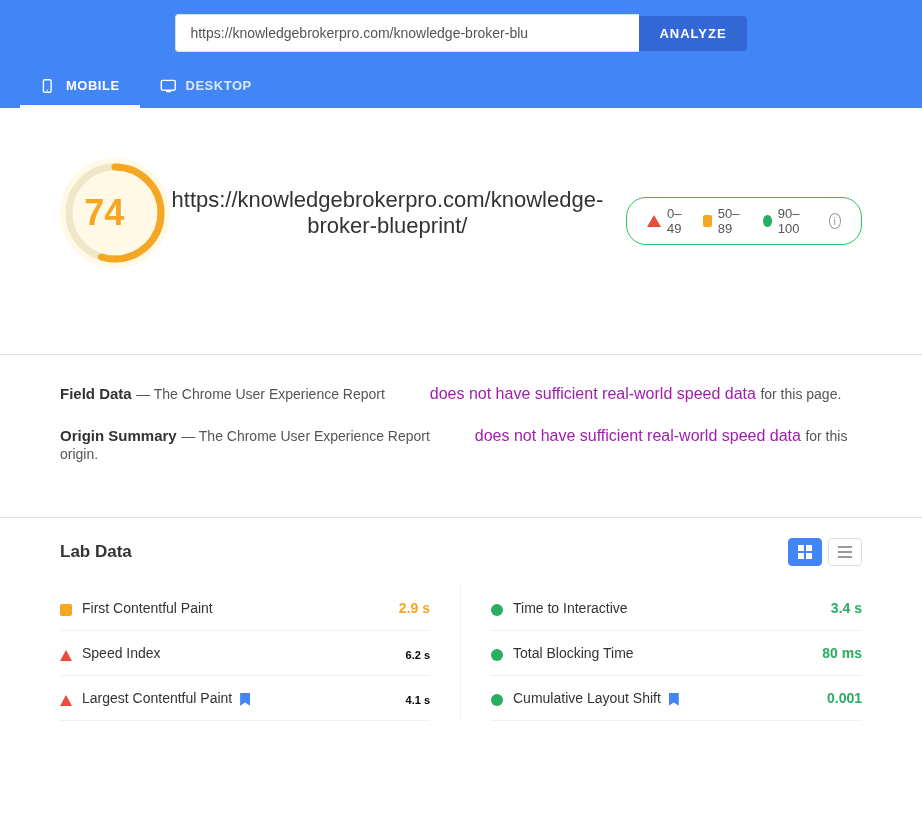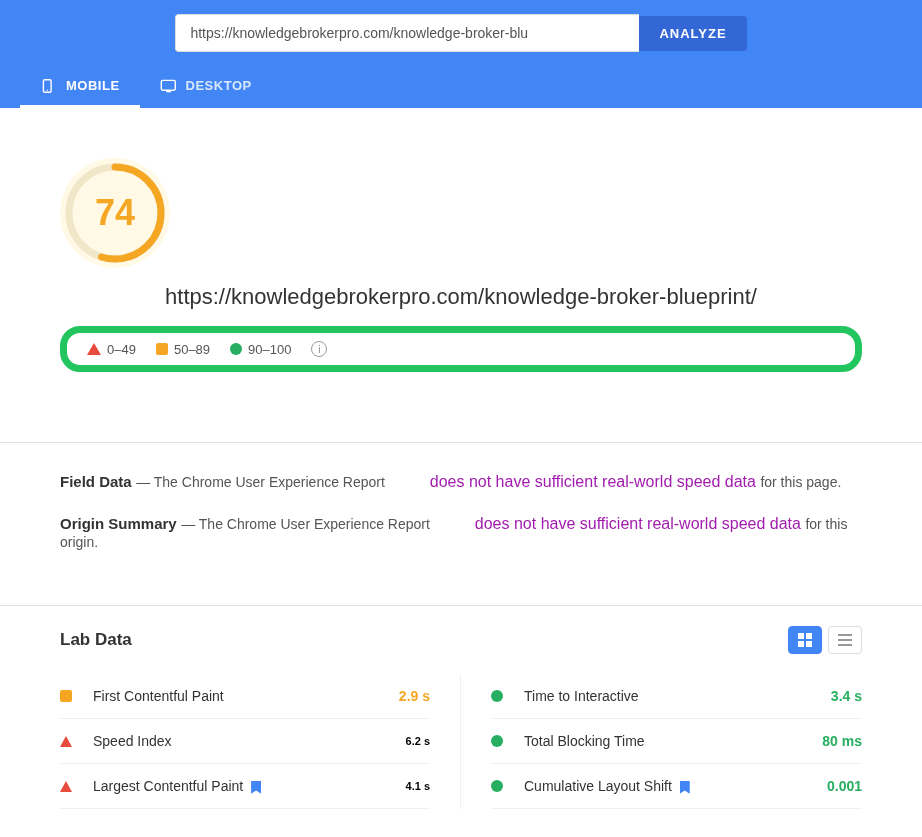--- a/index.html
+++ b/index.html
@@ -72,21 +72,22 @@
       display: inline-block;
     }
 
     .main-content {
       background: #fff;
       padding: 30px 60px;
     }
 
     .score-section {
       display: flex;
-      flex-direction: column;
+      flex-direction: row;
+      align-items: center;
       padding: 20px 0 30px;
     }
 
     .score-circle-wrapper {
       position: relative;
       width: 110px;
       height: 110px;
       margin-bottom: 16px;
     }
     .score-circle-bg {
@@ -110,21 +111,21 @@
       font-weight: 400;
       color: #333;
       margin-bottom: 16px;
       text-align: center;
     }
 
     .legend-row {
       display: flex;
       align-items: center;
       gap: 20px;
-      border: 7px solid #22c55e;
+      border: 1px solid #22c55e;
       border-radius: 20px;
       padding: 8px 20px;
       font-size: 13px;
       color: #555;
     }
     .legend-item {
       display: flex;
       align-items: center;
       gap: 6px;
     }
@@ -232,24 +233,24 @@
       fill: #999;
     }
 
     .metrics-grid {
       display: grid;
       grid-template-columns: 1fr 1fr;
       gap: 0;
     }
     .metric-row {
       display: flex;
-      align-items: center;
+      align-items: flex-end;
       padding: 14px 0;
       border-bottom: 1px solid #f0f0f0;
-      gap: 21px;
+      gap: 10px;
     }
     .metric-icon-orange-square {
       width: 12px;
       height: 12px;
       background: #f5a623;
       border-radius: 2px;
     }
     .metric-icon-red-triangle {
       width: 0;
       height: 0;

